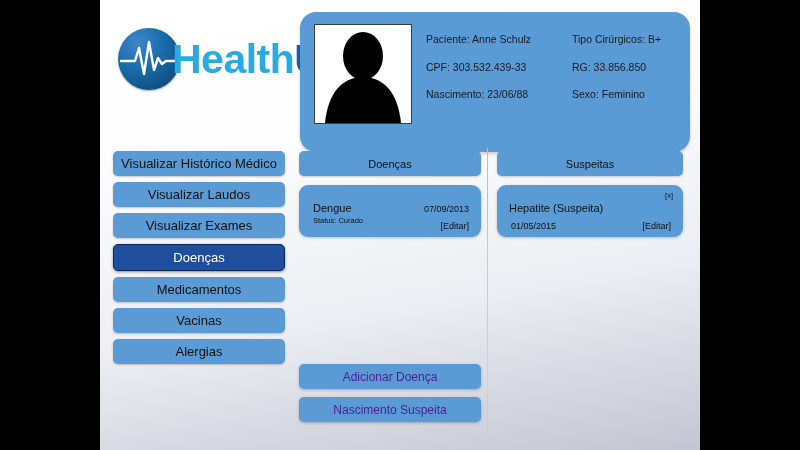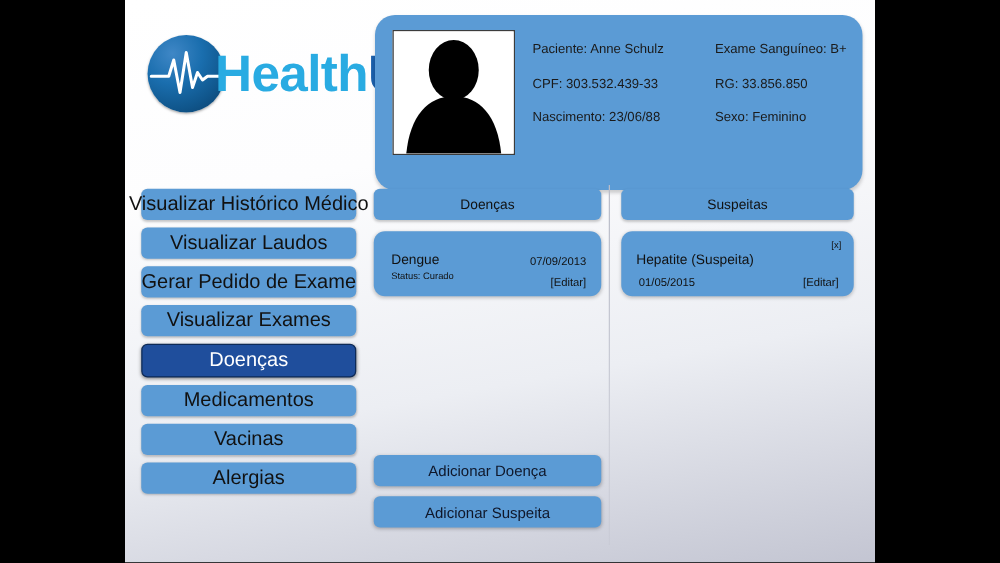--- a/index.html
+++ b/index.html
@@ -113,21 +113,21 @@
     left: 13px;
     top: 151px;
     width: 172px;
   }
   .menu-btn {
     height: 25px;
     margin-bottom: 6px;
     background: #5b9bd5;
     border-radius: 5px;
     color: #111111;
-    font-size: 16px;
+    font-size: 13px;
     display: flex;
     align-items: center;
     justify-content: center;
     box-shadow: 0 1px 2px rgba(0,0,0,.22);
     cursor: pointer;
     white-space: nowrap;
   }
   .menu-btn.active {
     background: #1f4e9c;
     color: #ffffff;
@@ -218,21 +218,21 @@
   }
   .action-btn {
     height: 25px;
     margin-bottom: 8px;
     background: #5b9bd5;
     border-radius: 5px;
     display: flex;
     align-items: center;
     justify-content: center;
     font-size: 12px;
-    color: #0f172a;
+    color: #4c1d95;
     box-shadow: 0 1px 3px rgba(0,0,0,.25);
     cursor: pointer;
     white-space: nowrap;
   }
 </style>
 </head>
 <body>
 
 <div id="screen">
 
@@ -262,31 +262,30 @@
         </svg>
       </div>
 
       <div class="pt-col c1">
         <div class="row">Paciente: Anne Schulz</div>
         <div class="row">CPF: 303.532.439-33</div>
         <div class="row">Nascimento: 23/06/88</div>
       </div>
 
       <div class="pt-col c2">
-        <div class="row">Exame Sanguíneo: B+</div>
+        <div class="row">Tipo Cirúrgicos: B+</div>
         <div class="row">RG: 33.856.850</div>
         <div class="row">Sexo: Feminino</div>
       </div>
 
     </div>
 
     <div id="sidebar">
       <div class="menu-btn">Visualizar Histórico Médico</div>
       <div class="menu-btn">Visualizar Laudos</div>
-      <div class="menu-btn">Gerar Pedido de Exame</div>
       <div class="menu-btn">Visualizar Exames</div>
       <div class="menu-btn active">Doenças</div>
       <div class="menu-btn">Medicamentos</div>
       <div class="menu-btn">Vacinas</div>
       <div class="menu-btn">Alergias</div>
     </div>
 
     <div id="divider"></div>
 
     <div class="col" id="col-doencas">
@@ -306,17 +305,17 @@
       <div class="card" id="card-hepatite">
         <div class="c-close">[x]</div>
         <div class="c-name">Hepatite (Suspeita)</div>
         <div class="c-date">01/05/2015</div>
         <div class="c-edit">[Editar]</div>
       </div>
     </div>
 
     <div id="actions">
       <div class="action-btn">Adicionar Doença</div>
-      <div class="action-btn">Adicionar Suspeita</div>
+      <div class="action-btn">Nascimento Suspeita</div>
     </div>
 
   </div>
 </div>
 
 </body></html>

